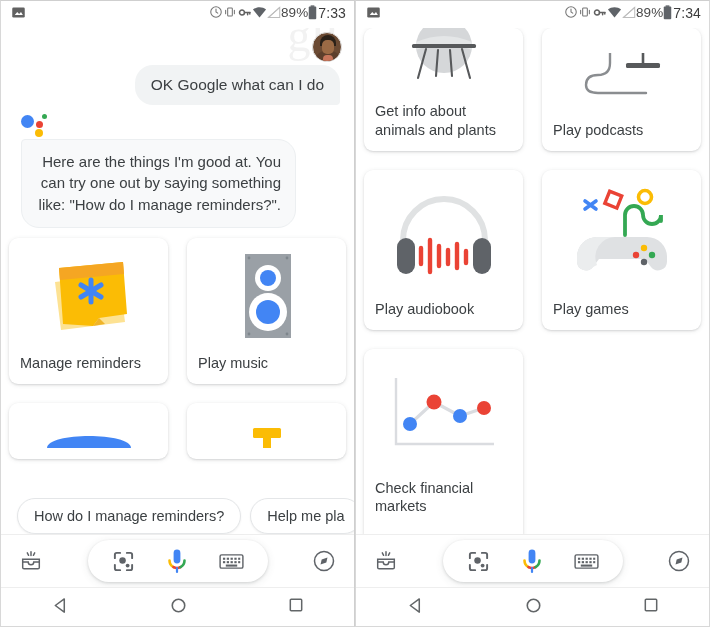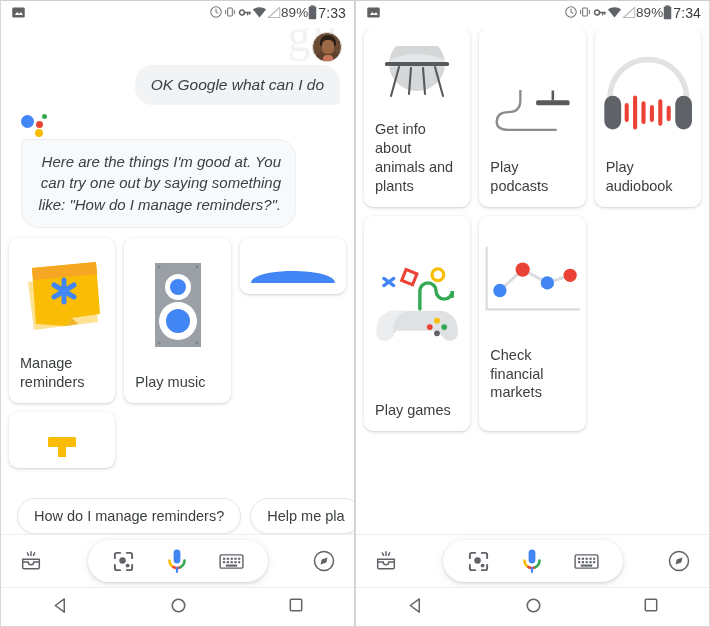--- a/index.html
+++ b/index.html
@@ -40,21 +40,21 @@
   
   .watermark {
     position: absolute; top: 12px; right: 18px;
     font-family: "Liberation Serif", serif;
     font-size: 46px; color: #f2f2f2; line-height: 1;
     pointer-events: none; user-select: none; z-index: 1;
   }
   .watermark.wm2 { top: 20px; right: 32px; font-size: 44px; }
 
   
-  .convo { position: relative; z-index: 5; padding: 4px 0 0 0; font-style: italic; }
+  .convo { position: relative; z-index: 5; padding: 4px 0 0 0; }
   .avatar-row { display: flex; justify-content: flex-end; padding: 0 12px; }
   .avatar {
     width: 30px; height: 30px; border-radius: 50%;
     background: #6b4a33; overflow: hidden; position: relative;
     border: 1px solid #e4e4e4;
   }
   .avatar .hair {
     position: absolute; left: 7px; top: 2px; width: 16px; height: 11px;
     background: #2b2119; border-radius: 8px 8px 0 0;
   }
@@ -95,22 +95,22 @@
     padding: 11px 14px 12px 14px;
     font-size: 15px; line-height: 1.42;
     max-width: 275px;
     text-align: right;
   }
 
   
   .cards-area { position: relative; z-index: 5; }
   .cards-grid {
     display: grid;
-    grid-template-columns: 1fr 1fr 1fr;
-    gap: 9px;
+    grid-template-columns: 1fr 1fr;
+    gap: 19px;
     padding: 10px 8px 0 8px;
   }
   .card {
     background: #ffffff;
     border-radius: 9px;
     box-shadow: 0 1px 2px rgba(60,64,67,.16), 0 1px 5px rgba(60,64,67,.10);
     display: flex; flex-direction: column;
     overflow: hidden;
   }
   .card-art {

